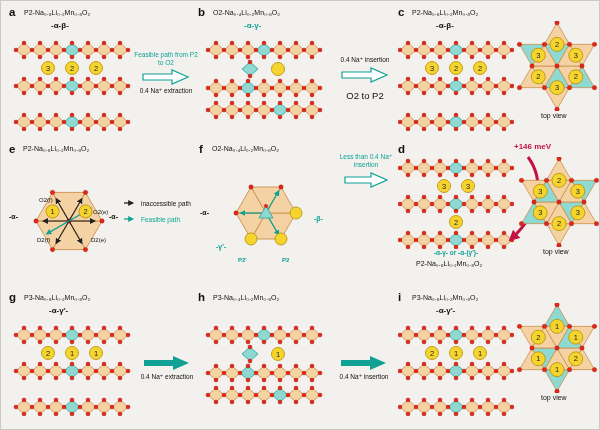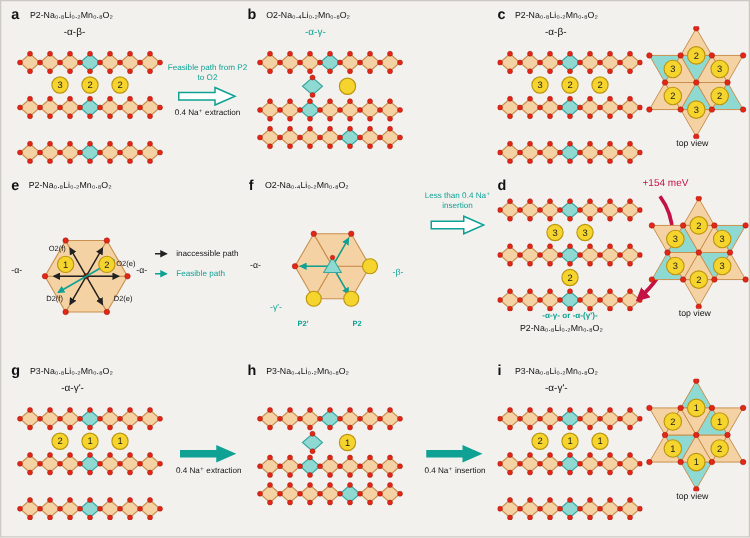--- a/index.html
+++ b/index.html
@@ -2,21 +2,21 @@
 <html style="--teal: #0fa294; --red: #c41245; --bg: #f3f1ee; --text: #111111;"><head>
 <meta charset="utf-8">
 <style>
   :root{--teal:#0fa294;--red:#c41245;--bg:#f3f1ee;--text:#111}
   *{margin:0;padding:0;box-sizing:border-box}
   body{font-family:"Liberation Sans","DejaVu Sans",sans-serif;color:var(--text);background:#fff}
   .fig{position:relative;width:600px;height:430px;background:var(--bg);border:1px solid #ccc9c2;overflow:hidden}
   .panel{position:absolute}
   .letter{position:absolute;font-size:11.5px;font-weight:bold}
   .title{position:absolute;font-size:7px;white-space:nowrap}
-  .phase{position:absolute;font-size:8px;font-weight:normal;white-space:nowrap}
+  .phase{position:absolute;font-size:8px;font-weight:bold;white-space:nowrap}
   .tiny{position:absolute;font-size:6px;white-space:nowrap}
   .small{font-size:6.5px;line-height:1.18}
   .cap{position:absolute;font-size:7px}
   .big{font-size:9.5px}
   .teal{color:var(--teal)}
   .red{color:var(--red)}
   .center{text-align:center}
   .struct{position:absolute}
   .legend-row{position:absolute;display:flex;align-items:center;gap:2px}
   .legend-row span{font-size:6.5px;white-space:nowrap}
@@ -243,20 +243,27 @@
         <circle cx="22" cy="75" r="2" fill="#e42616" stroke="#9a140a" stroke-width="0.4"></circle>
         <circle cx="38" cy="75" r="2" fill="#e42616" stroke="#9a140a" stroke-width="0.4"></circle>
         <circle cx="54" cy="75" r="2" fill="#e42616" stroke="#9a140a" stroke-width="0.4"></circle>
         <circle cx="70" cy="75" r="2" fill="#e42616" stroke="#9a140a" stroke-width="0.4"></circle>
         <circle cx="86" cy="75" r="2" fill="#e42616" stroke="#9a140a" stroke-width="0.4"></circle>
         <circle cx="102" cy="75" r="2" fill="#e42616" stroke="#9a140a" stroke-width="0.4"></circle>
         <circle cx="118" cy="75" r="2" fill="#e42616" stroke="#9a140a" stroke-width="0.4"></circle>
       </svg>
   </div>
 
+  <div class="panel center" style="left:331px;top:55px;width:66px">
+    <div class="small">0.4 Na⁺ insertion</div>
+    <svg width="48" height="16" style="margin-top:3px">
+      <polygon points="1,5 30,5 30,1 46,8 30,15 30,11 1,11" style="fill:#ffffff;stroke:var(--teal);stroke-width:1.2"></polygon>
+    </svg>
+    <div class="big" style="margin-top:7px">O2 to P2</div>
+  </div>
 
   <div class="panel" style="left:397px;top:5px;width:116px;height:136px">
     <span class="letter" style="left:0;top:0">c</span>
     <span class="title" style="left:14px;top:3px">P2-Na₀.₈Li₀.₂Mn₀.₈O₂</span>
     <span class="phase" style="left:38px;top:15px">-α-β-</span>
     <svg id="struct-c" class="struct" style="left:0;top:29px" width="116" height="96">
         <polygon points="2,15 10,8 18,15 10,22" fill="#f5d2a4" stroke="#c9904f" stroke-width="0.9"></polygon>
         <polygon points="18,15 26,8 34,15 26,22" fill="#f5d2a4" stroke="#c9904f" stroke-width="0.9"></polygon>
         <polygon points="34,15 42,8 50,15 42,22" fill="#f5d2a4" stroke="#c9904f" stroke-width="0.9"></polygon>
         <polygon points="50,15 58,8 66,15 58,22" fill="#8fd9d3" stroke="#38a89f" stroke-width="0.9"></polygon>
@@ -575,21 +582,21 @@
         <circle cx="50" cy="87" r="2" fill="#e42616" stroke="#9a140a" stroke-width="0.4"></circle>
         <circle cx="66" cy="87" r="2" fill="#e42616" stroke="#9a140a" stroke-width="0.4"></circle>
         <circle cx="82" cy="87" r="2" fill="#e42616" stroke="#9a140a" stroke-width="0.4"></circle>
         <circle cx="98" cy="87" r="2" fill="#e42616" stroke="#9a140a" stroke-width="0.4"></circle>
         <circle cx="114" cy="87" r="2" fill="#e42616" stroke="#9a140a" stroke-width="0.4"></circle>
       </svg>
     <div class="small teal center" style="position:absolute;left:0;top:106px;width:116px;font-weight:bold">-α-γ- or -α-(γ')-</div>
     <span class="title" style="left:18px;top:117px">P2-Na₀.₈Li₀.₂Mn₀.₈O₂</span>
   </div>
 
-  <span class="phase red" style="left:513px;top:141px">+154 meV</span>
+  <span class="phase red" style="left:513px;top:141px">+146 meV</span>
   <svg class="struct" style="left:500px;top:150px" width="46" height="96">
     <path d="M27,6 C43,28 41,60 10,88" style="fill:none;stroke:var(--red);stroke-width:3" marker-end="url(#mk-red)"></path>
   </svg>
 
   <div class="panel" style="left:514px;top:156px;width:88px;height:104px">
     <svg id="tv-2" class="struct" style="left:0;top:0" width="88" height="90">
         <polygon points="69,45 56.5,66.65063509461096 81.5,66.65063509461096" fill="#f5d2a4" stroke="#c9904f" stroke-width="0.8"></polygon>
         <polygon points="44,45 69,45 56.5,66.65063509461096" fill="#8fd9d3" stroke="#c9904f" stroke-width="0.8"></polygon>
         <polygon points="56.5,66.65063509461096 31.500000000000007,66.65063509461098 44,88.30127018922195" fill="#f5d2a4" stroke="#c9904f" stroke-width="0.8"></polygon>
         <polygon points="44,45 56.5,66.65063509461096 31.500000000000007,66.65063509461098" fill="#f5d2a4" stroke="#c9904f" stroke-width="0.8"></polygon>

